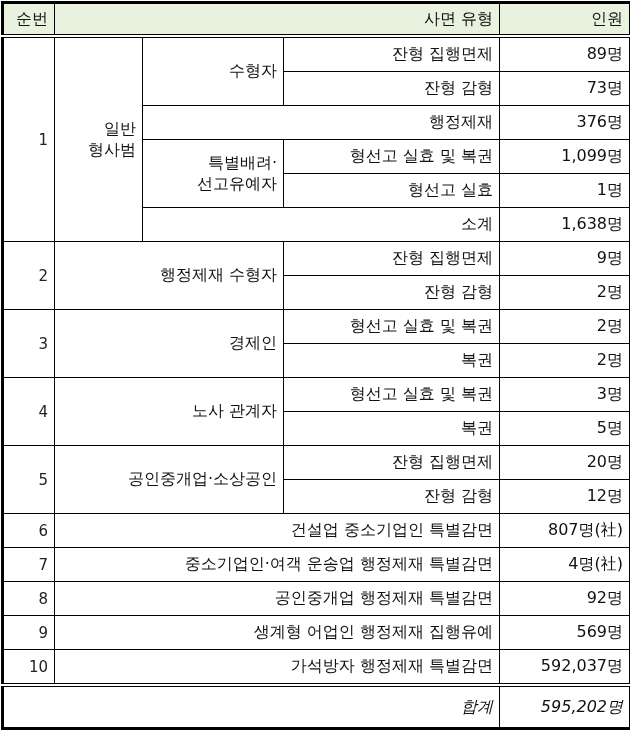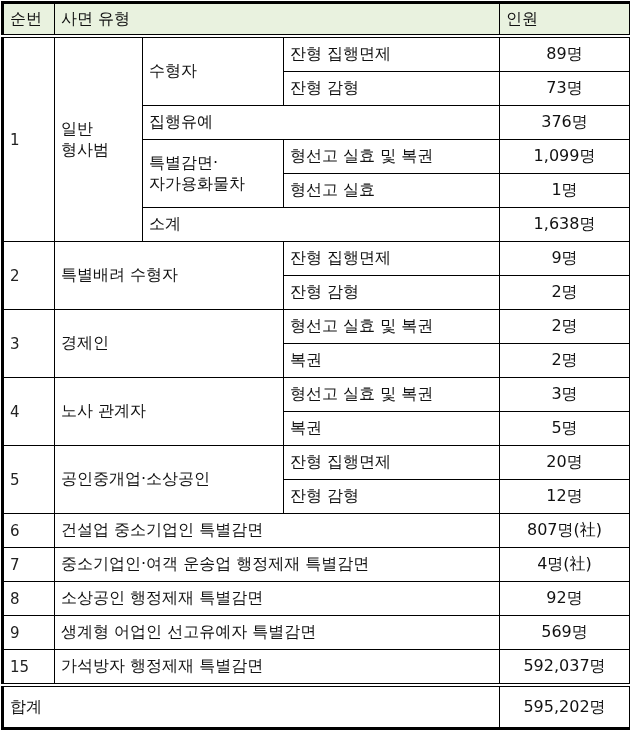--- a/index.html
+++ b/index.html
@@ -1,24 +1,24 @@
 <!DOCTYPE html>
 <html><head>
 <meta charset="utf-8">
 <style>
   html,body{margin:0;padding:0;background:#fff;}
   body{width:630px;height:745px;overflow:hidden;font-family:"DejaVu Sans","Liberation Sans",sans-serif;}
   table{position:absolute;left:1px;top:1px;width:628px;border-collapse:collapse;table-layout:fixed;border:3px solid #000;}
-  td{border:1px solid #000;padding:0 6px;font-size:16px;color:#111;text-align:left;vertical-align:middle;white-space:nowrap;overflow:hidden;}
+  td{border:1px solid #000;padding:0 6px;font-size:16px;color:#111;text-align:right;vertical-align:middle;white-space:nowrap;overflow:hidden;}
   tr.hdr td{background:#e9f2df;height:30px;border-bottom:4px double #000;font-size:16px;}
   tr td{height:33px;}
-  td.num{text-align:center;padding-right:6px;}
+  td.num{text-align:right;padding-right:6px;}
   td.idx{font-size:15px;color:#222;}
   td.dotb{border-bottom:1px dotted #000;}
-  tr.total td{border-top:4px double #000;height:40px;}
+  tr.total td{border-top:4px double #000;height:40px;font-style:italic;}
 </style>
 </head>
 <body>
 
 <table>
   <colgroup>
     <col style="width:52px">
       <col style="width:88px">
       <col style="width:141px">
       <col style="width:216px">
@@ -36,40 +36,40 @@
     <td rowspan="6"><span>일반</span><br><span>형사범</span></td>
     <td rowspan="2" class="dotb">수형자</td>
     <td class="dotb">잔형 집행면제</td>
     <td class="num dotb">89명</td>
   </tr>
   <tr>
     <td class="dotb">잔형 감형</td>
     <td class="num dotb">73명</td>
   </tr>
   <tr>
-    <td colspan="2" class="dotb">집행유예</td>
+    <td colspan="2" class="dotb">행정제재</td>
     <td class="num dotb">376명</td>
   </tr>
   <tr>
-    <td rowspan="2" class="dotb"><span>특별감면·</span><br><span>자가용화물차</span></td>
+    <td rowspan="2" class="dotb"><span>특별배려·</span><br><span>선고유예자</span></td>
     <td class="dotb">형선고 실효 및 복권</td>
     <td class="num dotb">1,099명</td>
   </tr>
   <tr>
     <td class="dotb">형선고 실효</td>
     <td class="num dotb">1명</td>
   </tr>
   <tr>
     <td colspan="2">소계</td>
     <td class="num">1,638명</td>
   </tr>
 
   <tr>
     <td rowspan="2" class="idx">2</td>
-    <td rowspan="2" colspan="2">특별배려 수형자</td>
+    <td rowspan="2" colspan="2">행정제재 수형자</td>
     <td class="dotb">잔형 집행면제</td>
     <td class="num dotb">9명</td>
   </tr>
   <tr>
     <td>잔형 감형</td>
     <td class="num">2명</td>
   </tr>
 
   <tr>
     <td rowspan="2" class="idx">3</td>
@@ -109,30 +109,30 @@
     <td colspan="3">건설업 중소기업인 특별감면</td>
     <td class="num">807명(社)</td>
   </tr>
   <tr>
     <td class="idx">7</td>
     <td colspan="3">중소기업인·여객 운송업 행정제재 특별감면</td>
     <td class="num">4명(社)</td>
   </tr>
   <tr>
     <td class="idx">8</td>
-    <td colspan="3">소상공인 행정제재 특별감면</td>
+    <td colspan="3">공인중개업 행정제재 특별감면</td>
     <td class="num">92명</td>
   </tr>
   <tr>
     <td class="idx">9</td>
-    <td colspan="3">생계형 어업인 선고유예자 특별감면</td>
+    <td colspan="3">생계형 어업인 행정제재 집행유예</td>
     <td class="num">569명</td>
   </tr>
   <tr>
-    <td class="idx">15</td>
+    <td class="idx">10</td>
     <td colspan="3">가석방자 행정제재 특별감면</td>
     <td class="num">592,037명</td>
   </tr>
 
   <tr class="total">
     <td colspan="4">합계</td>
     <td class="num">595,202명</td>
   </tr>
 </tbody>
   </table>

